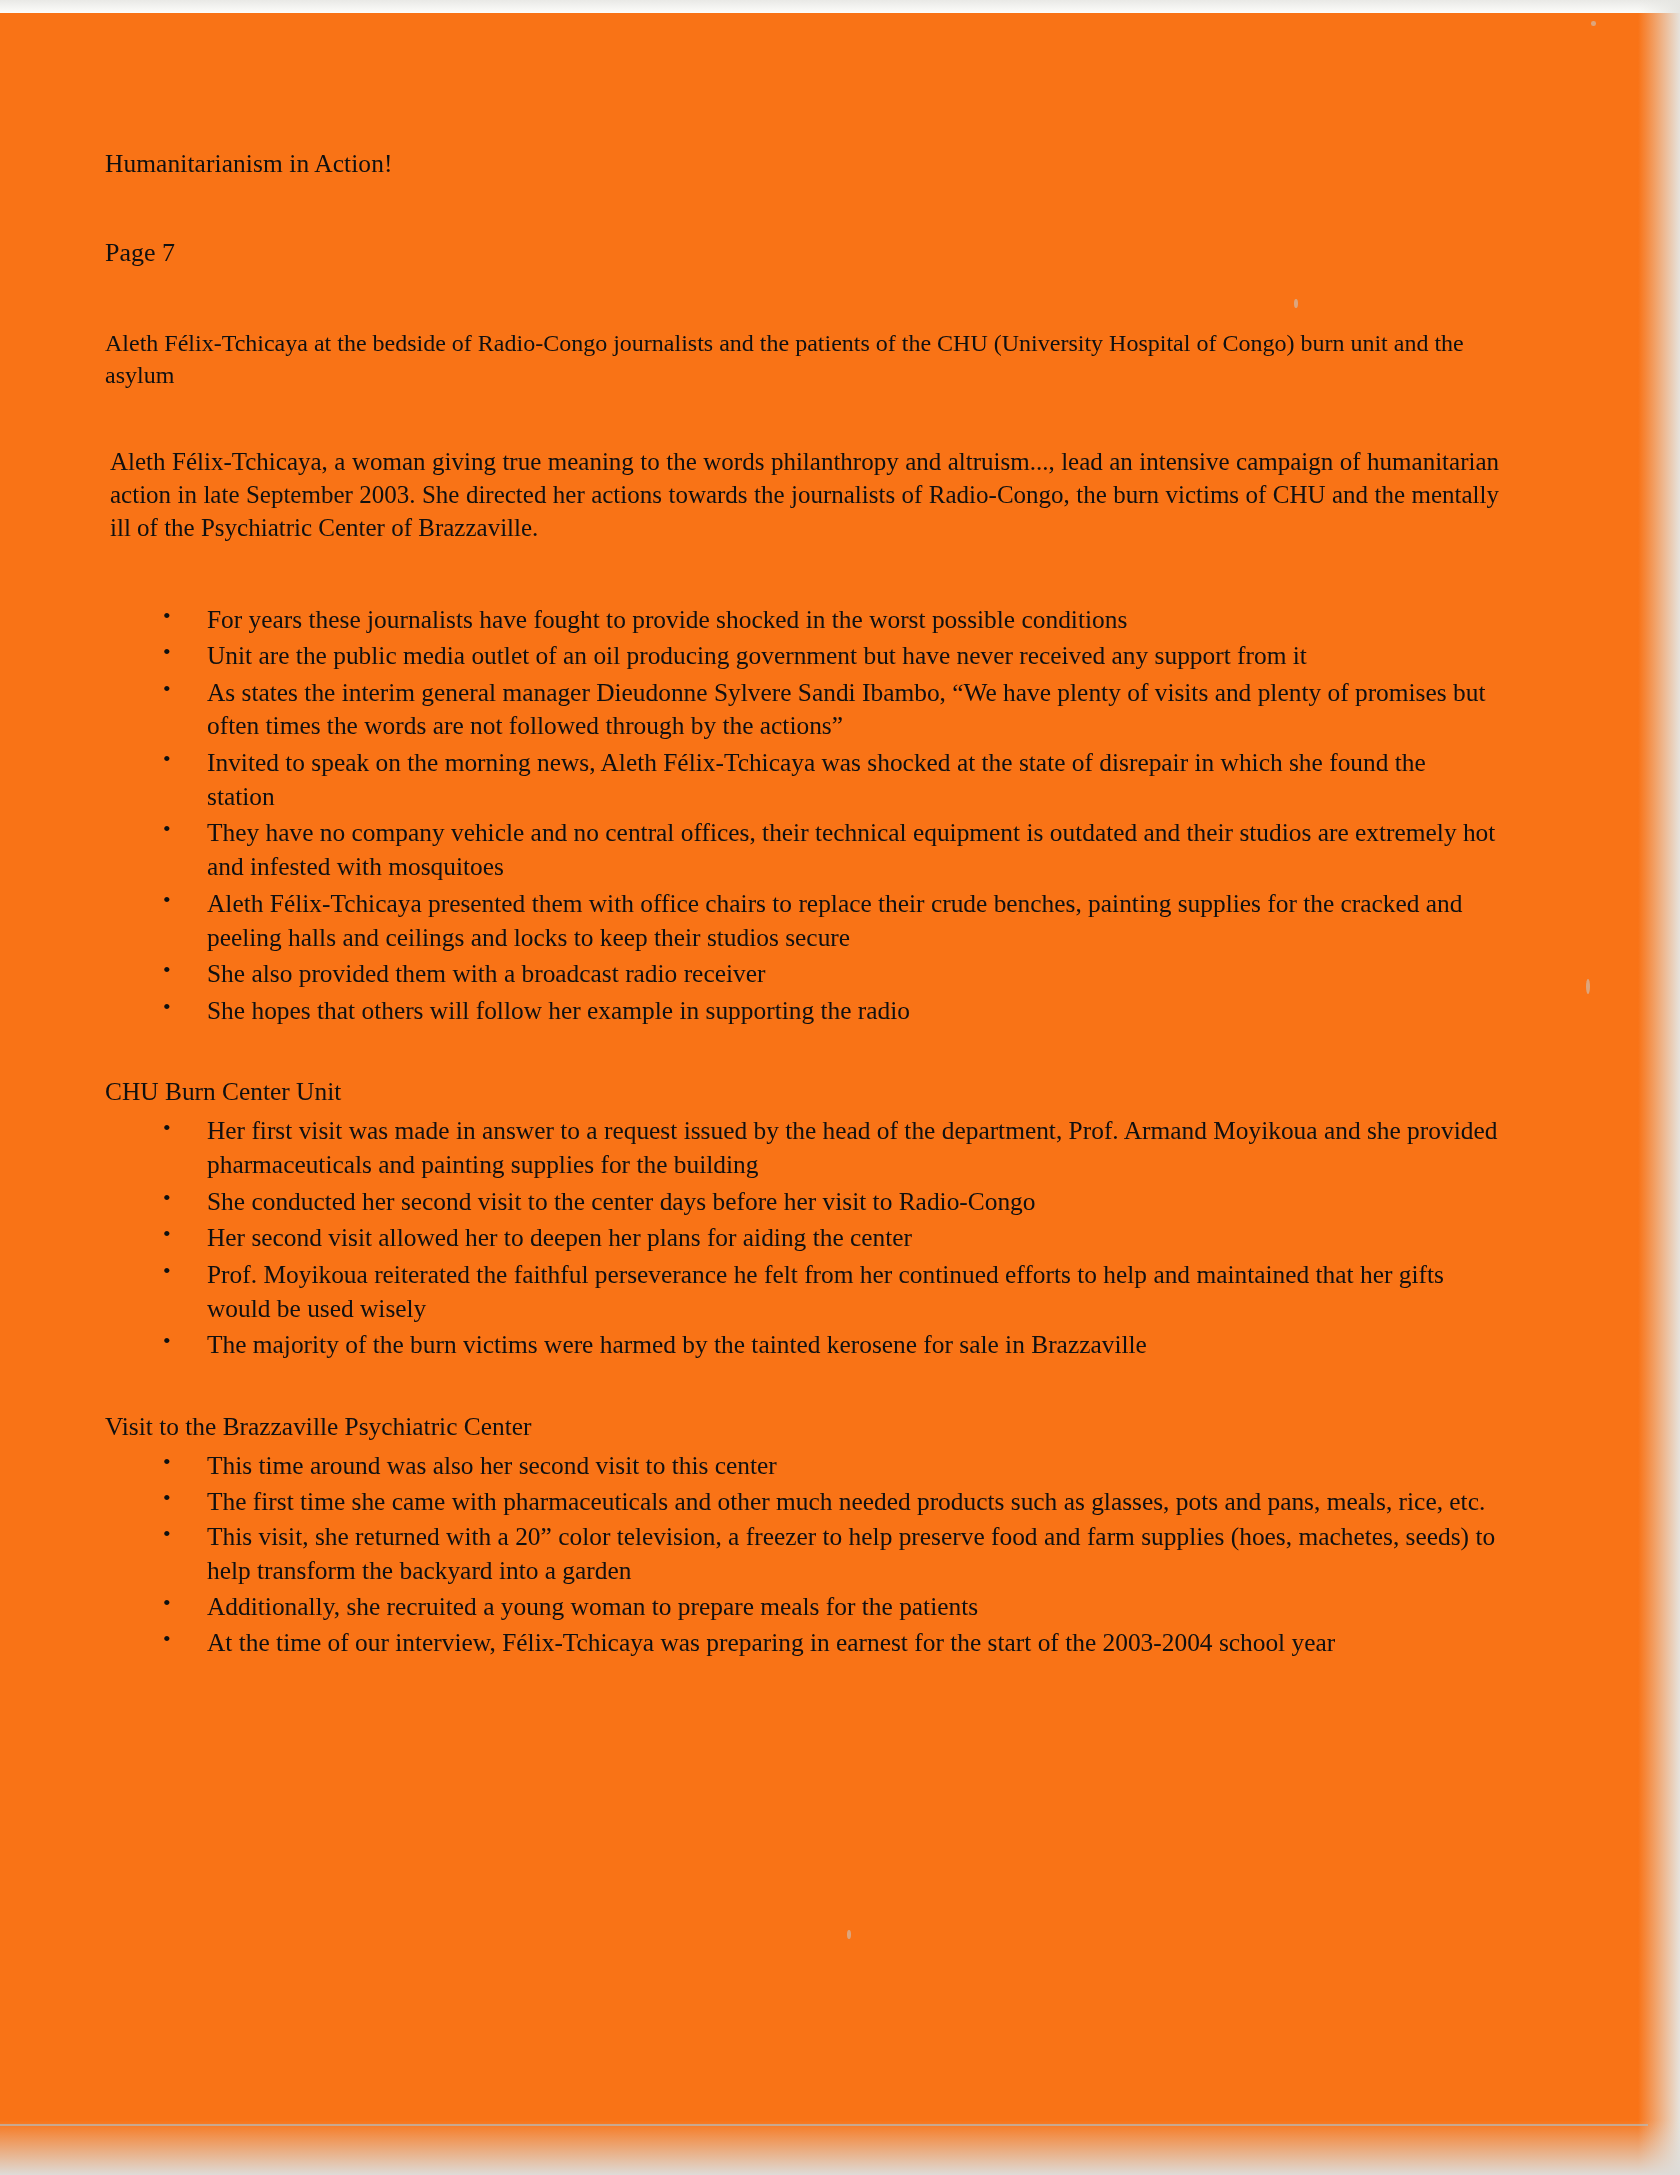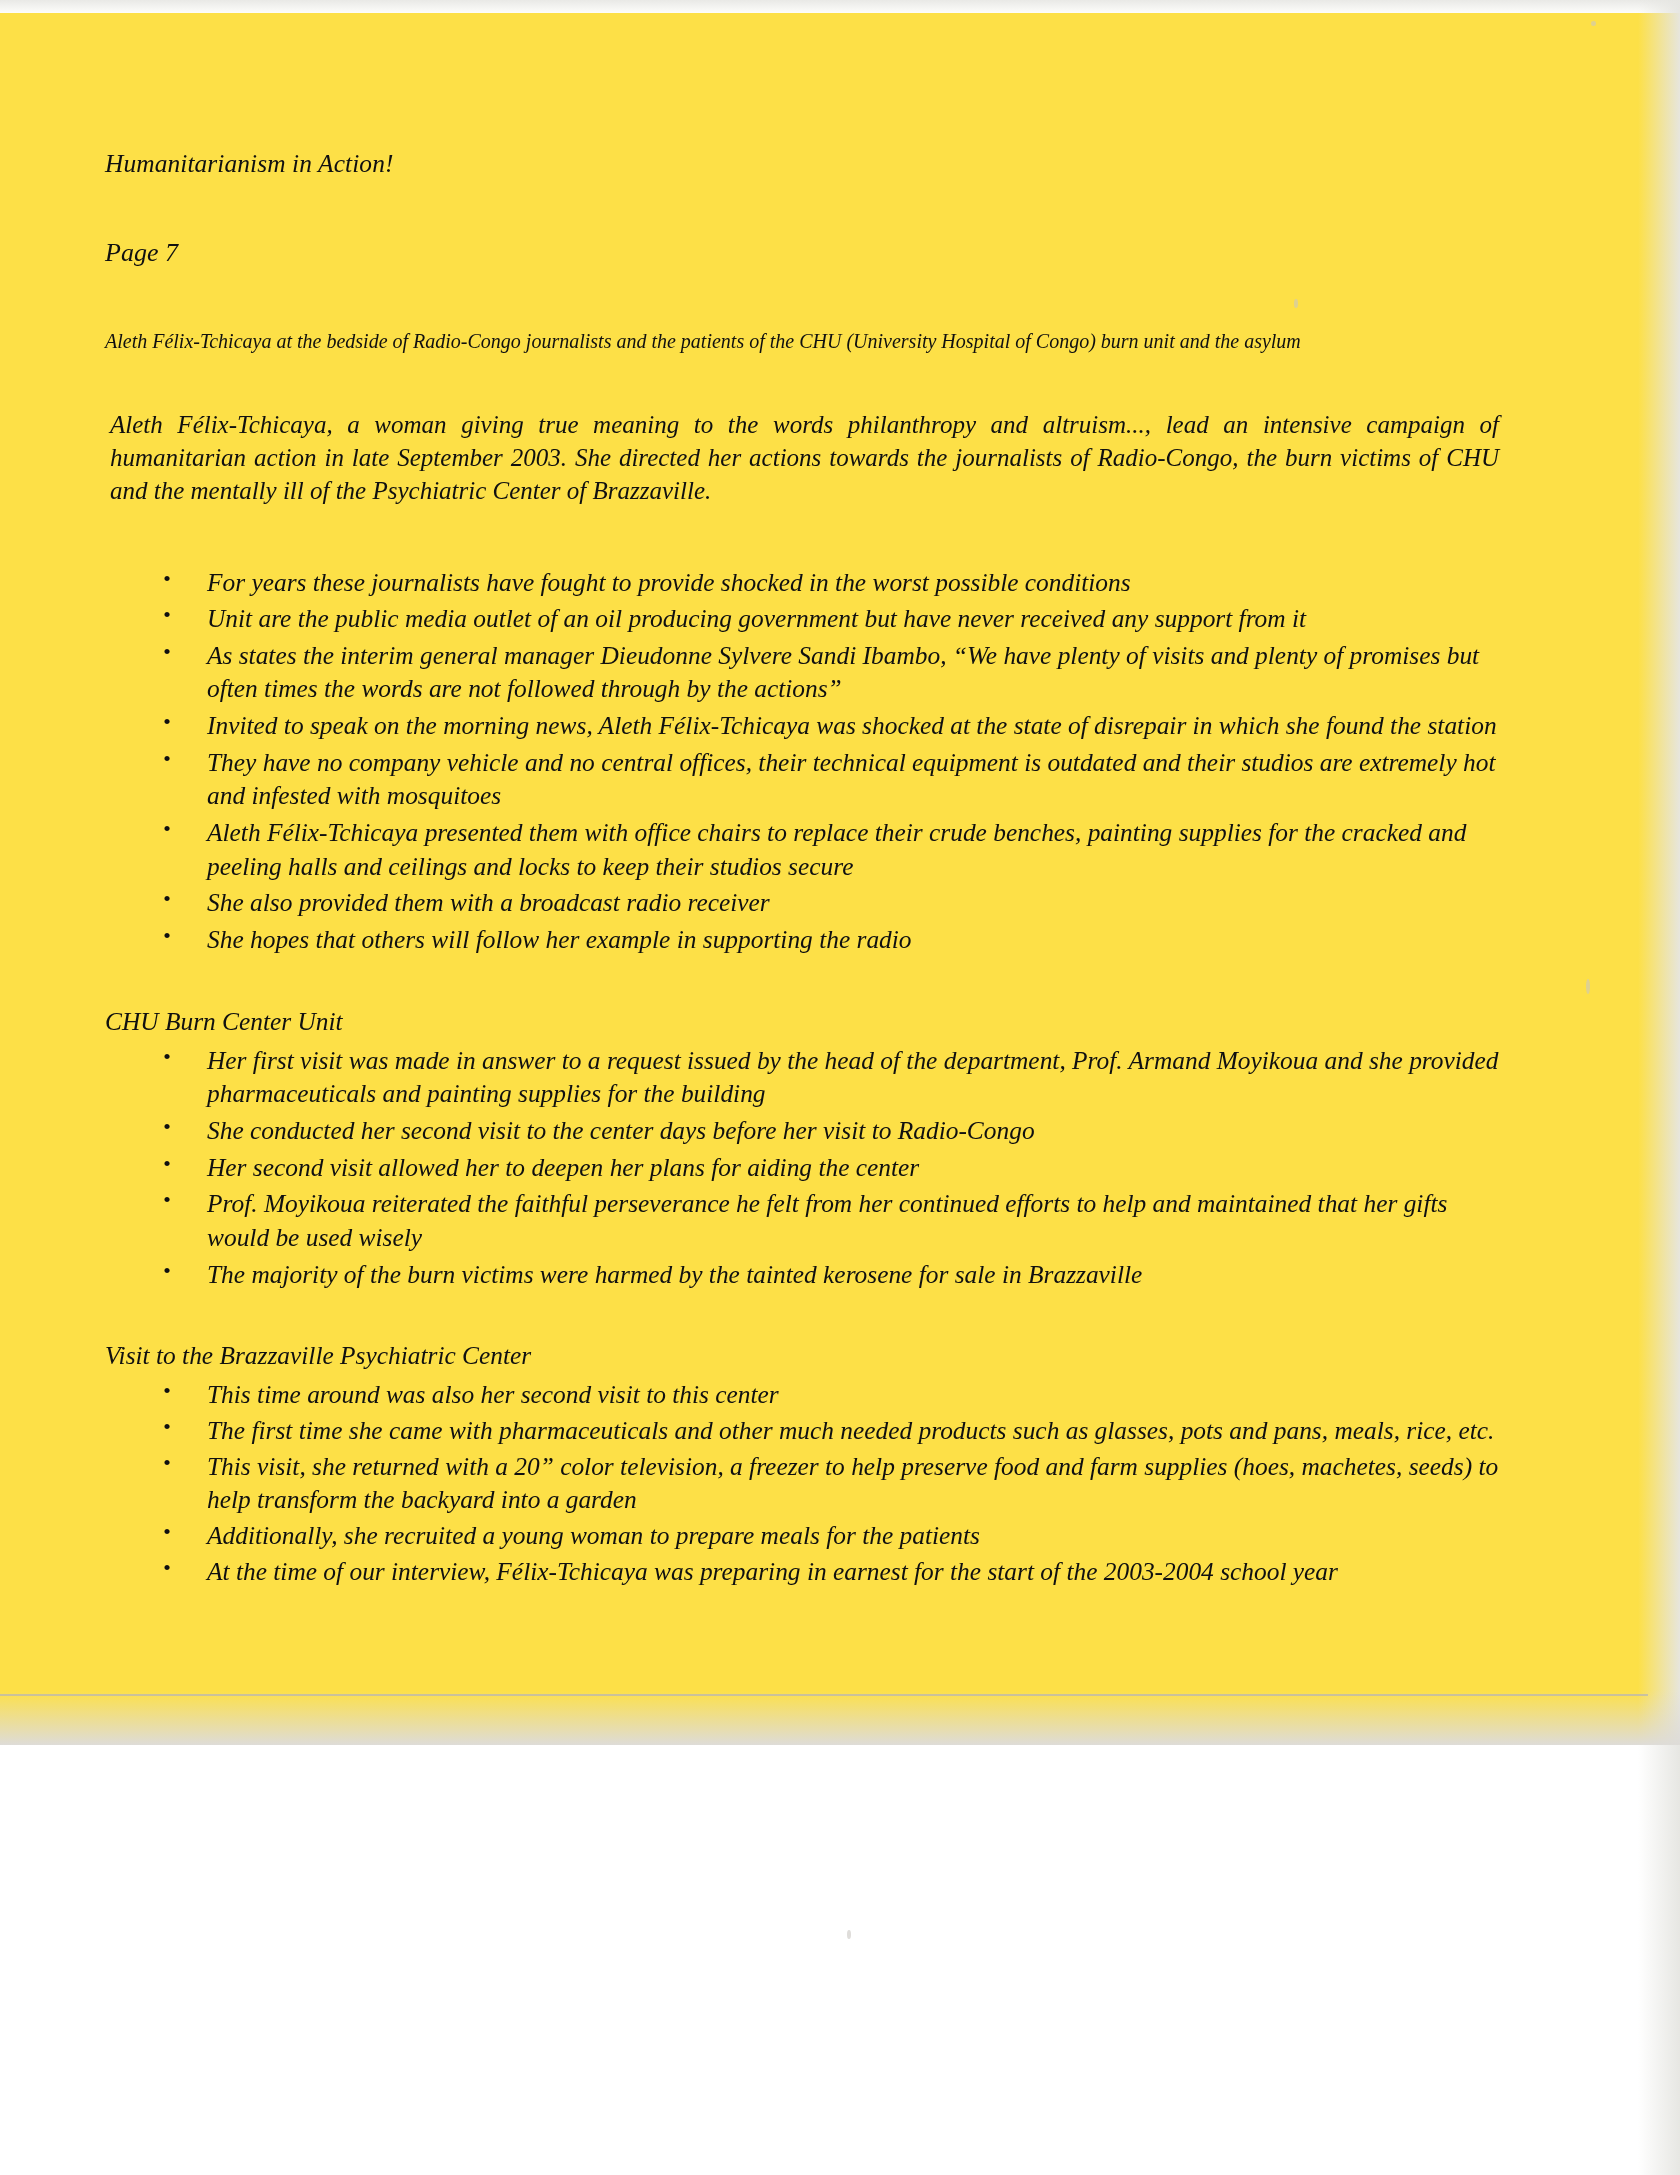--- a/index.html
+++ b/index.html
@@ -15,23 +15,22 @@
     font-family: "Liberation Serif", serif;
     color: #101010;
   }
 
   
   .page-scan {
     position: absolute;
     left: 0;
     top: 0;
     width: 1681px;
-    height: 1745px;
-    background: #fde047;
-    font-style: italic;
+    height: 2175px;
+    background: #f97316;
   }
   
   .scan-edge-top {
     position: absolute;
     left: 0; top: 0;
     width: 1681px; height: 13px;
     background: linear-gradient(to bottom, #e9e9e6, #fdfdfb);
   }
   .scan-edge-right {
     position: absolute;
@@ -72,21 +71,21 @@
     font-size: 25.4px;
     line-height: 1.0;
     margin: 0 0 62px 0;
     letter-spacing: 0.1px;
   }
   .page-number {
     font-size: 26px;
     margin: 0 0 60px 0;
   }
   .subtitle {
-    font-size: 20px;
+    font-size: 24px;
     line-height: 1.32;
     margin: 11px 0 53px 0;
   }
   .intro {
     font-size: 25px;
     line-height: 1.33;
     margin: 0 0 58px 5px;
     text-align: justify;
     text-justify: inter-word;
   }

